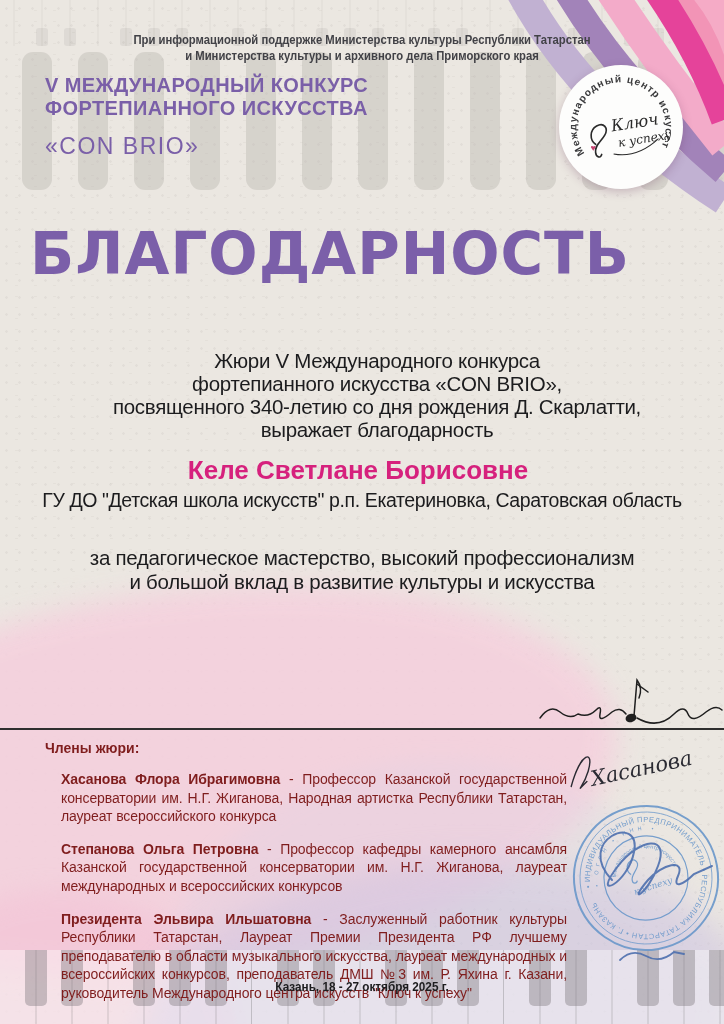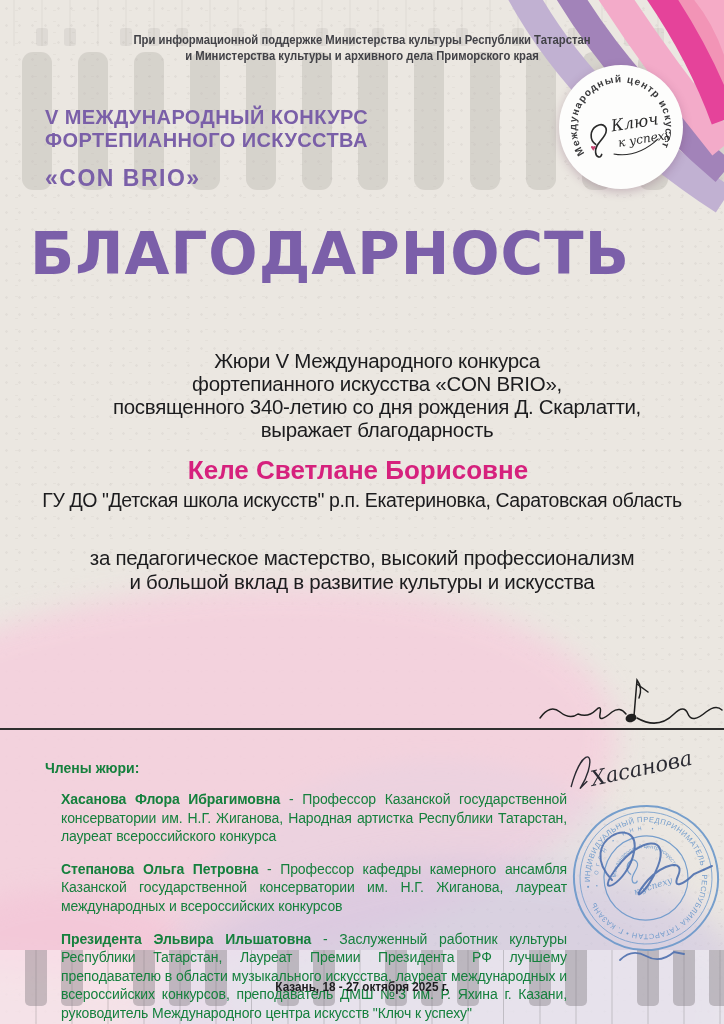--- a/index.html
+++ b/index.html
@@ -23,40 +23,40 @@
   .blob-lav2{left:160px;top:760px;width:560px;height:480px;background:#d9d2e6;opacity:.25;
              filter:blur(10px);z-index:2;}
   .kb-bottom{left:0;top:950px;z-index:3;}
   .ribbons{left:0;top:0;z-index:4;pointer-events:none;}
 
   .logo{left:559px;top:65px;width:124px;height:124px;border-radius:50%;background:#fdfdfc;
         box-shadow:0 3px 10px rgba(90,40,80,.25);z-index:5;}
 
   .support{left:0;top:32px;width:724px;text-align:center;z-index:6;color:#424247;
            font-weight:bold;font-size:12px;line-height:16px;transform:scaleX(.94);}
-  .competition{left:45px;top:74px;z-index:6;color:#7a5fa8;margin-top:32px;}
+  .competition{left:45px;top:74px;z-index:6;color:#7a5fa8;}
   .competition .l{font-weight:bold;font-size:20px;line-height:23px;letter-spacing:.4px;}
-  .competition .name{font-weight:bold;font-size:23px;letter-spacing:1.5px;margin-top:13px;}
+  .competition .name{font-weight:normal;font-size:23px;letter-spacing:1.5px;margin-top:13px;}
 
   .cert-title{left:0;top:220px;width:660px;text-align:center;z-index:6;color:#7b5fa9;
               font-weight:bold;font-size:58px;letter-spacing:1px;font-family:"DejaVu Sans",sans-serif;}
 
   .intro{left:15px;top:349px;width:724px;text-align:center;z-index:6;color:#1c1c1e;
          font-size:20.5px;line-height:23px;letter-spacing:-.3px;}
   .recipient-name{left:0;top:455px;width:716px;text-align:center;z-index:6;color:#d6217d;
          font-weight:bold;font-size:26px;}
   .affiliation{left:0;top:489px;width:724px;text-align:center;z-index:6;color:#1c1c1e;
          font-size:19.5px;letter-spacing:-.4px;}
   .merit{left:0;top:546px;width:724px;text-align:center;z-index:6;color:#1c1c1e;
          font-size:20.5px;line-height:24px;letter-spacing:-.3px;}
 
   .rule{left:0;top:728px;width:724px;height:2px;background:#2e2e2e;z-index:6;}
   .note-doodle{left:538px;top:672px;z-index:6;}
 
-  .jury{left:45px;top:760px;width:522px;z-index:6;color:#15803d;}
+  .jury{left:45px;top:740px;width:522px;z-index:6;color:#7f1d1d;}
   .jury h3{margin:0;font-size:14px;font-weight:bold;}
   .jury p{margin:14px 0 0 16px;font-size:14px;line-height:18.6px;text-align:justify;
           text-align-last:left;letter-spacing:-.1px;}
   .jury .jname{font-weight:bold;}
 
   .stamp{left:566px;top:798px;z-index:5;opacity:.92;transform:rotate(-10deg);}
   .sig1{left:560px;top:738px;z-index:7;transform:rotate(-4deg);}
   .sig2{left:582px;top:810px;z-index:7;}
   .sig3{left:616px;top:944px;z-index:7;}
 

